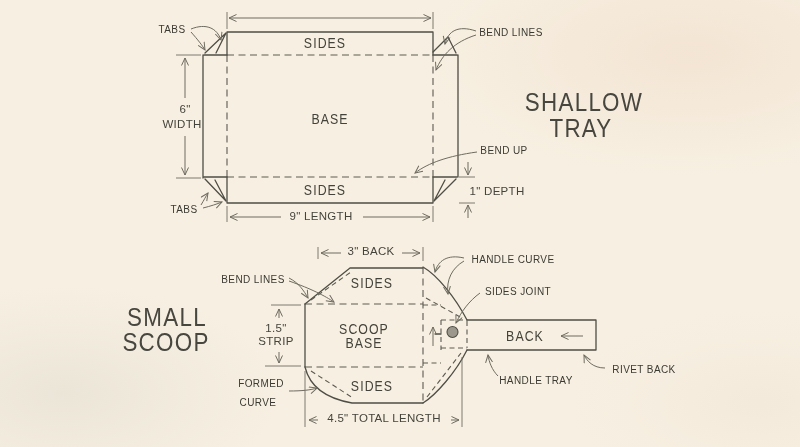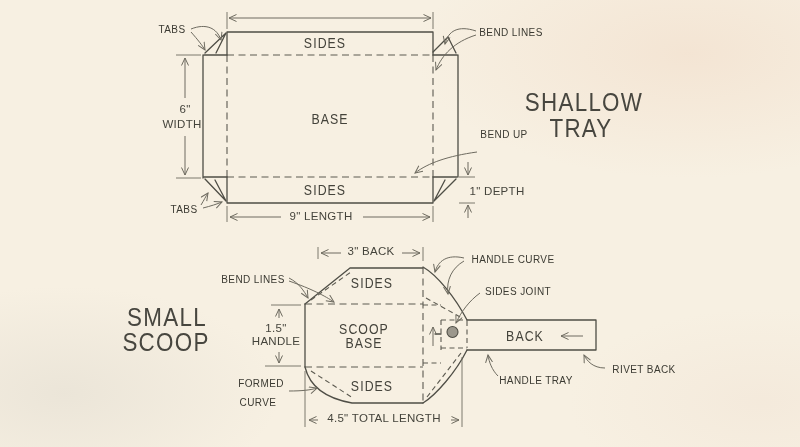--- a/index.html
+++ b/index.html
@@ -143,21 +143,21 @@
 
   <div class="lbl title" style="left:584px;top:102px">SHALLOW</div>
   <div class="lbl title" style="left:581px;top:128px">TRAY</div>
 
   <div class="lbl part" style="left:325px;top:43px">SIDES</div>
   <div class="lbl part" style="left:330px;top:119px">BASE</div>
   <div class="lbl part" style="left:325px;top:190px">SIDES</div>
 
   <div class="lbl" style="left:172px;top:30px">TABS</div>
   <div class="lbl" style="left:511px;top:33px">BEND LINES</div>
-  <div class="lbl" style="left:504px;top:135px">BEND UP</div>
+  <div class="lbl" style="left:504px;top:151px">BEND UP</div>
   <div class="lbl" style="left:184px;top:210px">TABS</div>
 
   <div class="lbl dim" style="left:185px;top:110px">6"</div>
   <div class="lbl dim" style="left:182px;top:125px">WIDTH</div>
   <div class="lbl dim" style="left:321px;top:217px">9" LENGTH</div>
   <div class="lbl dim" style="left:497px;top:192px">1" DEPTH</div>
 
   <div class="lbl title" style="left:167px;top:317px">SMALL</div>
   <div class="lbl title" style="left:166px;top:342px">SCOOP</div>
 
@@ -170,16 +170,16 @@
   <div class="lbl" style="left:253px;top:280px">BEND LINES</div>
   <div class="lbl" style="left:513px;top:260px">HANDLE CURVE</div>
   <div class="lbl" style="left:518px;top:292px">SIDES JOINT</div>
   <div class="lbl" style="left:644px;top:370px">RIVET BACK</div>
   <div class="lbl" style="left:536px;top:381px">HANDLE TRAY</div>
   <div class="lbl" style="left:261px;top:384px">FORMED</div>
   <div class="lbl" style="left:258px;top:403px">CURVE</div>
 
   <div class="lbl dim" style="left:371px;top:252px">3" BACK</div>
   <div class="lbl dim" style="left:276px;top:329px">1.5"</div>
-  <div class="lbl dim" style="left:276px;top:342px">HANDLE</div>
+  <div class="lbl dim" style="left:276px;top:342px">STRIP</div>
   <div class="lbl dim" style="left:384px;top:419px">4.5" TOTAL LENGTH</div>
 
 </div>
 
 </body></html>

